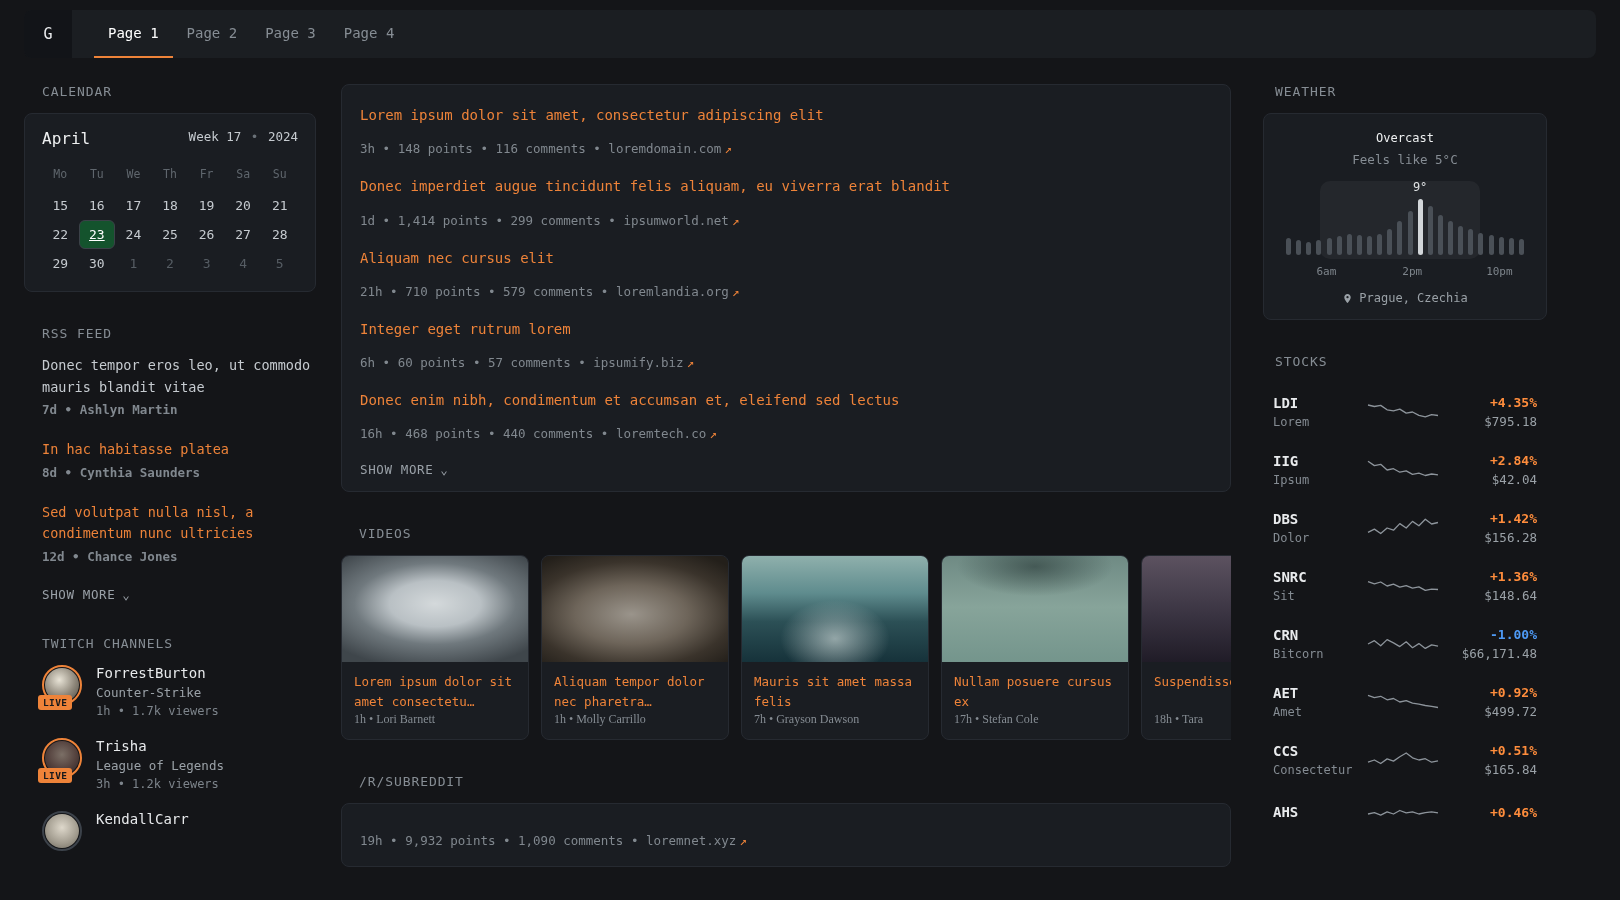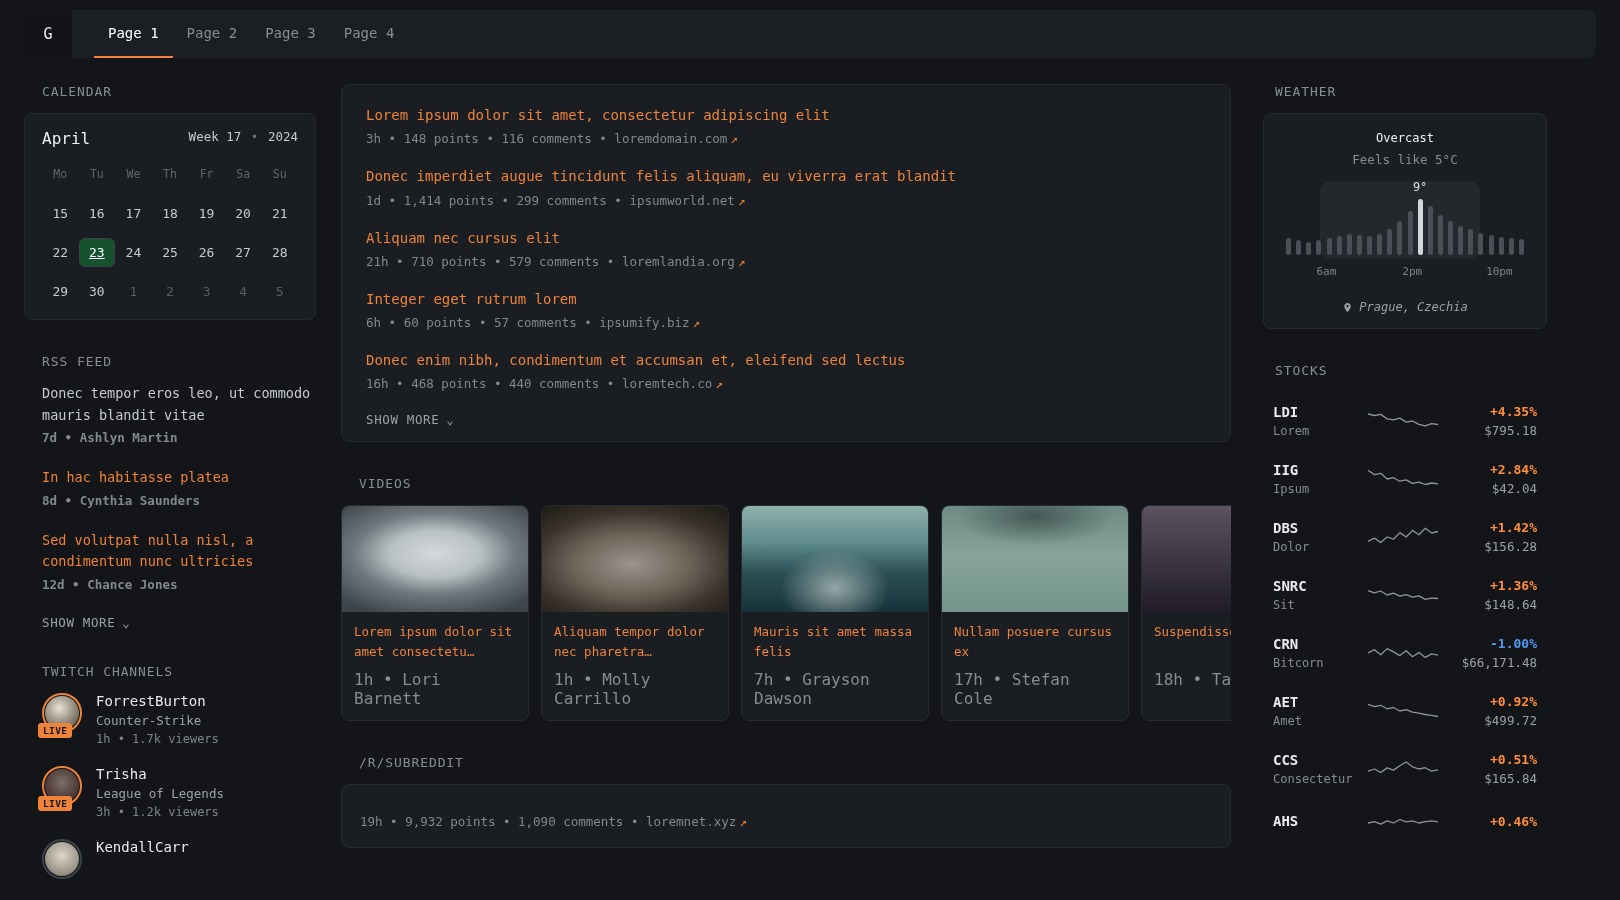--- a/index.html
+++ b/index.html
@@ -30,21 +30,21 @@
   .card{background:var(--card);border:1px solid var(--border);border-radius:8px;}
 
   
   .cal-card{padding:15px 17px 13px;}
   .cal-head{display:flex;justify-content:space-between;align-items:flex-start;margin-bottom:15px;}
   .cal-month{font-size:16px;color:#eef0f1;}
   .cal-week{font-size:12.5px;color:var(--soft);}
   .cal-week .dimsep{color:var(--dim);margin:0 2px;}
   .cal-grid{display:grid;grid-template-columns:repeat(7,1fr);text-align:center;}
   .dow{font-size:11.5px;color:#5f666d;padding:4px 0;}
-  .cal-days{margin-top:14px;row-gap:10px;}
+  .cal-days{margin-top:6px;row-gap:0;}
   .day{font-size:13px;color:var(--soft);padding:6px 0;border-radius:6px;border:1px solid transparent;}
   .day.selected{background:#14532d;border-color:#3b4148;color:#ffffff;text-decoration:underline;}
   .day.muted{color:#565d64;}
 
   
   .rss-list{margin-left:18px;}
   .rss-item{margin-bottom:22px;}
   .rss-title{font-size:13.5px;line-height:1.6;color:var(--accent);cursor:pointer;}
   .rss-item.read .rss-title{color:var(--soft);}
   .rss-meta{font-size:12.5px;color:#81888f;margin-top:4px;font-weight:bold;}
@@ -62,56 +62,56 @@
   .channel.a2 .avatar-img{background:radial-gradient(circle at 50% 40%,#7b6f66,#53403c 55%,#26242a);}
   .channel.a3 .avatar-img{background:radial-gradient(circle at 50% 40%,#ded8cb,#a09a8d 60%,#6b665c);}
   .live-badge{position:absolute;left:-6px;bottom:-7px;background:var(--accent);color:#17191c;font-size:9.5px;font-weight:700;padding:2px 5px;border-radius:3px;letter-spacing:.04em;}
   .channel:not(.live) .live-badge{display:none;}
   .ch-name{font-size:14px;color:#e8eaec;}
   .ch-game{font-size:12.5px;color:#9aa1a7;margin-top:4px;}
   .ch-meta{font-size:12px;color:#7d848b;margin-top:4px;}
   .channel:not(.live) .ch-game:empty,.channel:not(.live) .ch-meta:empty{display:none;}
 
   
-  .hn-card{padding:20px 24px 14px;}
+  .hn-card{padding:20px 18px 14px;}
   .hn-item{margin-bottom:20px;}
   .hn-title{font-size:14px;color:var(--accent);line-height:1.45;cursor:pointer;}
-  .hn-meta{font-size:12.5px;color:#81888f;margin-top:6px;}
+  .hn-meta{font-size:12.5px;color:#81888f;margin-top:16px;}
   .domain{color:#81888f;cursor:pointer;}
   .ext{color:var(--accent);margin-left:3px;}
   .sub-card{padding:20px 18px 18px;}
   .sub-title{font-size:14px;line-height:1.65;}
   .sub-meta{margin-top:9px;}
 
   
   .video-row{display:flex;gap:12px;overflow:hidden;}
   .video-card{width:188px;flex:none;background:var(--card);border:1px solid var(--border);border-radius:8px;overflow:hidden;cursor:pointer;}
   .thumb{height:106px;}
   .video-card.t1 .thumb{background:radial-gradient(ellipse 70% 62% at 50% 45%,#d4d9db 0%,#b9c0c4 35%,#70797e 62%,#3f464b 100%);}
   .video-card.t2 .thumb{background:radial-gradient(ellipse 72% 66% at 48% 55%,#9a948b 0%,#6e655a 42%,#3a332b 75%,#231f1a 100%);}
   .video-card.t3 .thumb{background:radial-gradient(ellipse 42% 52% at 50% 78%,rgba(222,231,229,.6),rgba(222,231,229,0) 70%),linear-gradient(180deg,#8fb0ac 0%,#5f8c8e 35%,#2c5056 62%,#16323a 100%);}
   .video-card.t4 .thumb{background:radial-gradient(ellipse 60% 40% at 50% 10%,rgba(30,45,44,.55),rgba(30,45,44,0) 70%),linear-gradient(180deg,#6f8a84 0%,#87a49a 48%,#74958c 100%);}
   .video-card.t5 .thumb{background:linear-gradient(180deg,#5c5260 0%,#3a3442 55%,#201c27 100%);}
   .v-body{padding:10px 12px 12px;}
   .v-title{font-size:12.5px;color:var(--accent);line-height:1.55;min-height:39px;}
-  .v-meta{font-size:16px;color:#858c93;margin-top:9px;}
+  .v-meta{font-size:12px;color:#858c93;margin-top:1px;font-family:Liberation Serif, serif;}
 
   
   .weather-card{padding:17px 20px 14px;text-align:center;}
   .w-cond{font-size:12px;color:#eef0f1;}
   .w-feels{font-size:12.5px;color:var(--muted);margin-top:7px;}
   .w-chart{position:relative;margin-top:32px;height:56px;display:flex;align-items:flex-end;justify-content:space-between;padding:0 2px;}
   .daylight{position:absolute;left:15%;width:66%;top:-18px;bottom:-4px;background:rgba(233,238,242,.05);border-radius:10px;}
   .wbar{width:5px;height:100%;display:flex;align-items:flex-end;position:relative;z-index:1;}
   .wbar-fill{width:5px;border-radius:2.5px;background:#4a5057;min-height:6px;position:relative;}
   .wbar.current .wbar-fill{background:#d3d7da;}
   .wbar-temp{position:absolute;bottom:calc(100% + 5px);left:50%;transform:translateX(-50%);font-size:12px;color:#e0e3e5;white-space:nowrap;}
   .w-axis{position:relative;height:16px;margin-top:9px;}
   .w-axis .axis-label{position:absolute;transform:translateX(-50%);font-size:11px;color:#7d848b;top:1px;}
-  .w-loc{margin-top:20px;font-size:12px;color:#9aa1a7;display:flex;justify-content:center;align-items:center;gap:6px;font-style:italic;}
+  .w-loc{margin-top:11px;font-size:12px;color:#9aa1a7;display:flex;justify-content:center;align-items:center;gap:6px;}
   .pin{color:#9aa1a7;display:inline-flex;}
 
   
   .stocks-list{padding:0 8px;}
   .stock-row{display:flex;align-items:center;justify-content:space-between;padding:12px 2px;}
   .s-id{width:92px;flex:none;}
   .s-sym{font-size:14px;font-weight:700;color:#e9ebed;}
   .s-name{font-size:12px;color:#848b92;margin-top:4px;}
   .s-spark{flex:1;display:flex;justify-content:center;color:#8d949b;}
   .s-right{width:96px;flex:none;text-align:right;}

